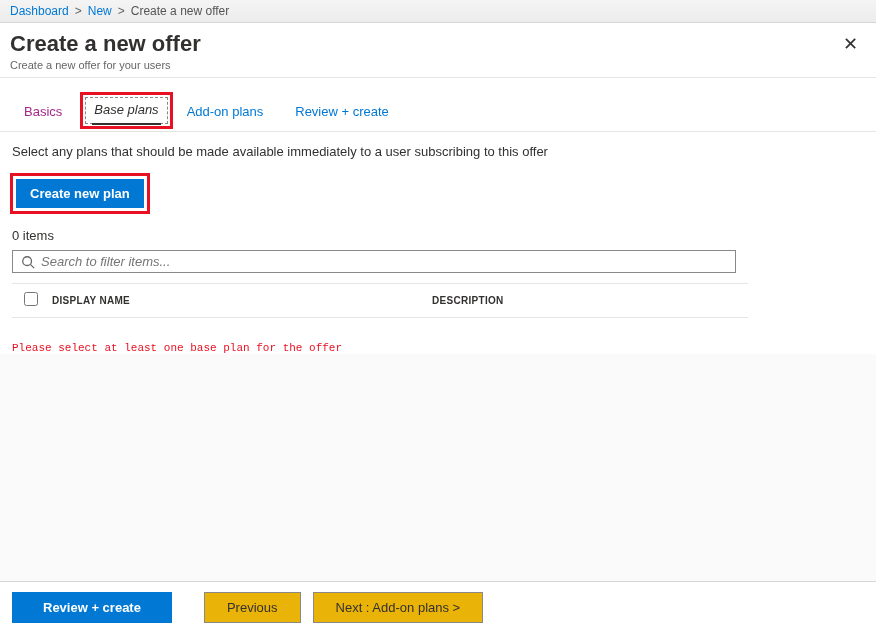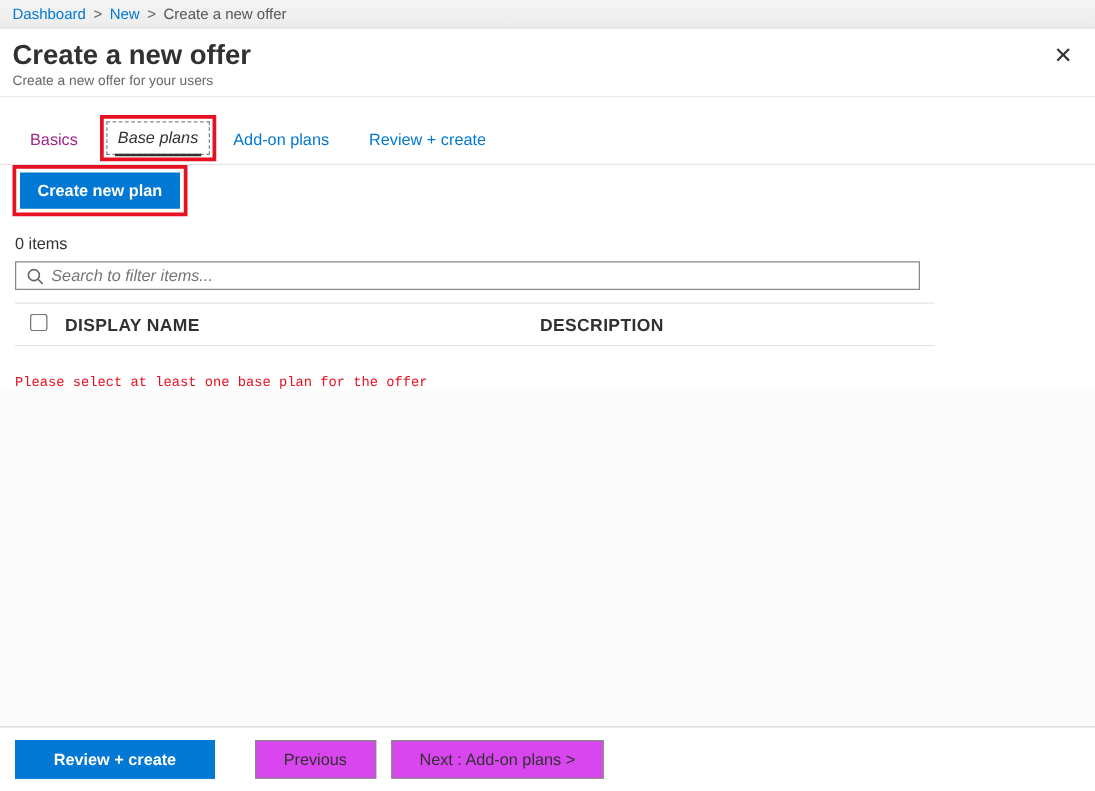--- a/index.html
+++ b/index.html
@@ -139,21 +139,21 @@
       align-items: center;
       padding: 8px 12px;
       border-top: 1px solid #e5e5e5;
       border-bottom: 1px solid #e5e5e5;
       width: calc(100% - 140px);
       margin-left: 12px;
     }
     .table-header .chk { width: 28px; }
     .table-header .chk input { width:14px; height:14px; }
     .table-header .col {
-      font-size: 14px;
+      font-size: 10px;
       font-weight: 600;
       letter-spacing: 0.3px;
       color: #323130;
     }
     .col-name { flex: 0 0 380px; }
     .col-desc { flex: 1; }
 
     .empty-msg {
       padding: 14px 20px;
       font-size: 13px;
@@ -180,21 +180,21 @@
       padding: 10px 12px;
       display: flex;
       gap: 32px;
       align-items: center;
     }
     .footer button {
       font-size: 13px;
       padding: 7px 22px;
       cursor: pointer;
       border: 1px solid #8a8886;
-      background: #d946ef;
+      background: #eab308;
       color: #323130;
     }
     .footer .primary {
       background: #0078d4;
       color: #fff;
       border-color: #0078d4;
       font-weight: 600;
       padding: 7px 30px;
     }
     .footer .step-btns { display:flex; gap:12px; }
@@ -223,20 +223,21 @@
 <div class="content">
   <div class="tab-row">
     <div class="tab basics">Basics</div>
     <div class="tab-highlight-box">
       <div class="tab active">Base plans</div>
     </div>
     <div class="tab">Add-on plans</div>
     <div class="tab">Review + create</div>
   </div>
 
+  <div class="instruction">Select any plans that should be made available immediately to a user subscribing to this offer</div>
 
   <div class="create-plan-wrap">
     <button class="create-plan-btn">Create new plan</button>
   </div>
 
   <div class="item-count">0 items</div>
 
   <div class="search-box">
     <svg width="14" height="14" viewBox="0 0 16 16" fill="none" stroke="#666" stroke-width="1.5">
       <circle cx="7" cy="7" r="5"></circle>

